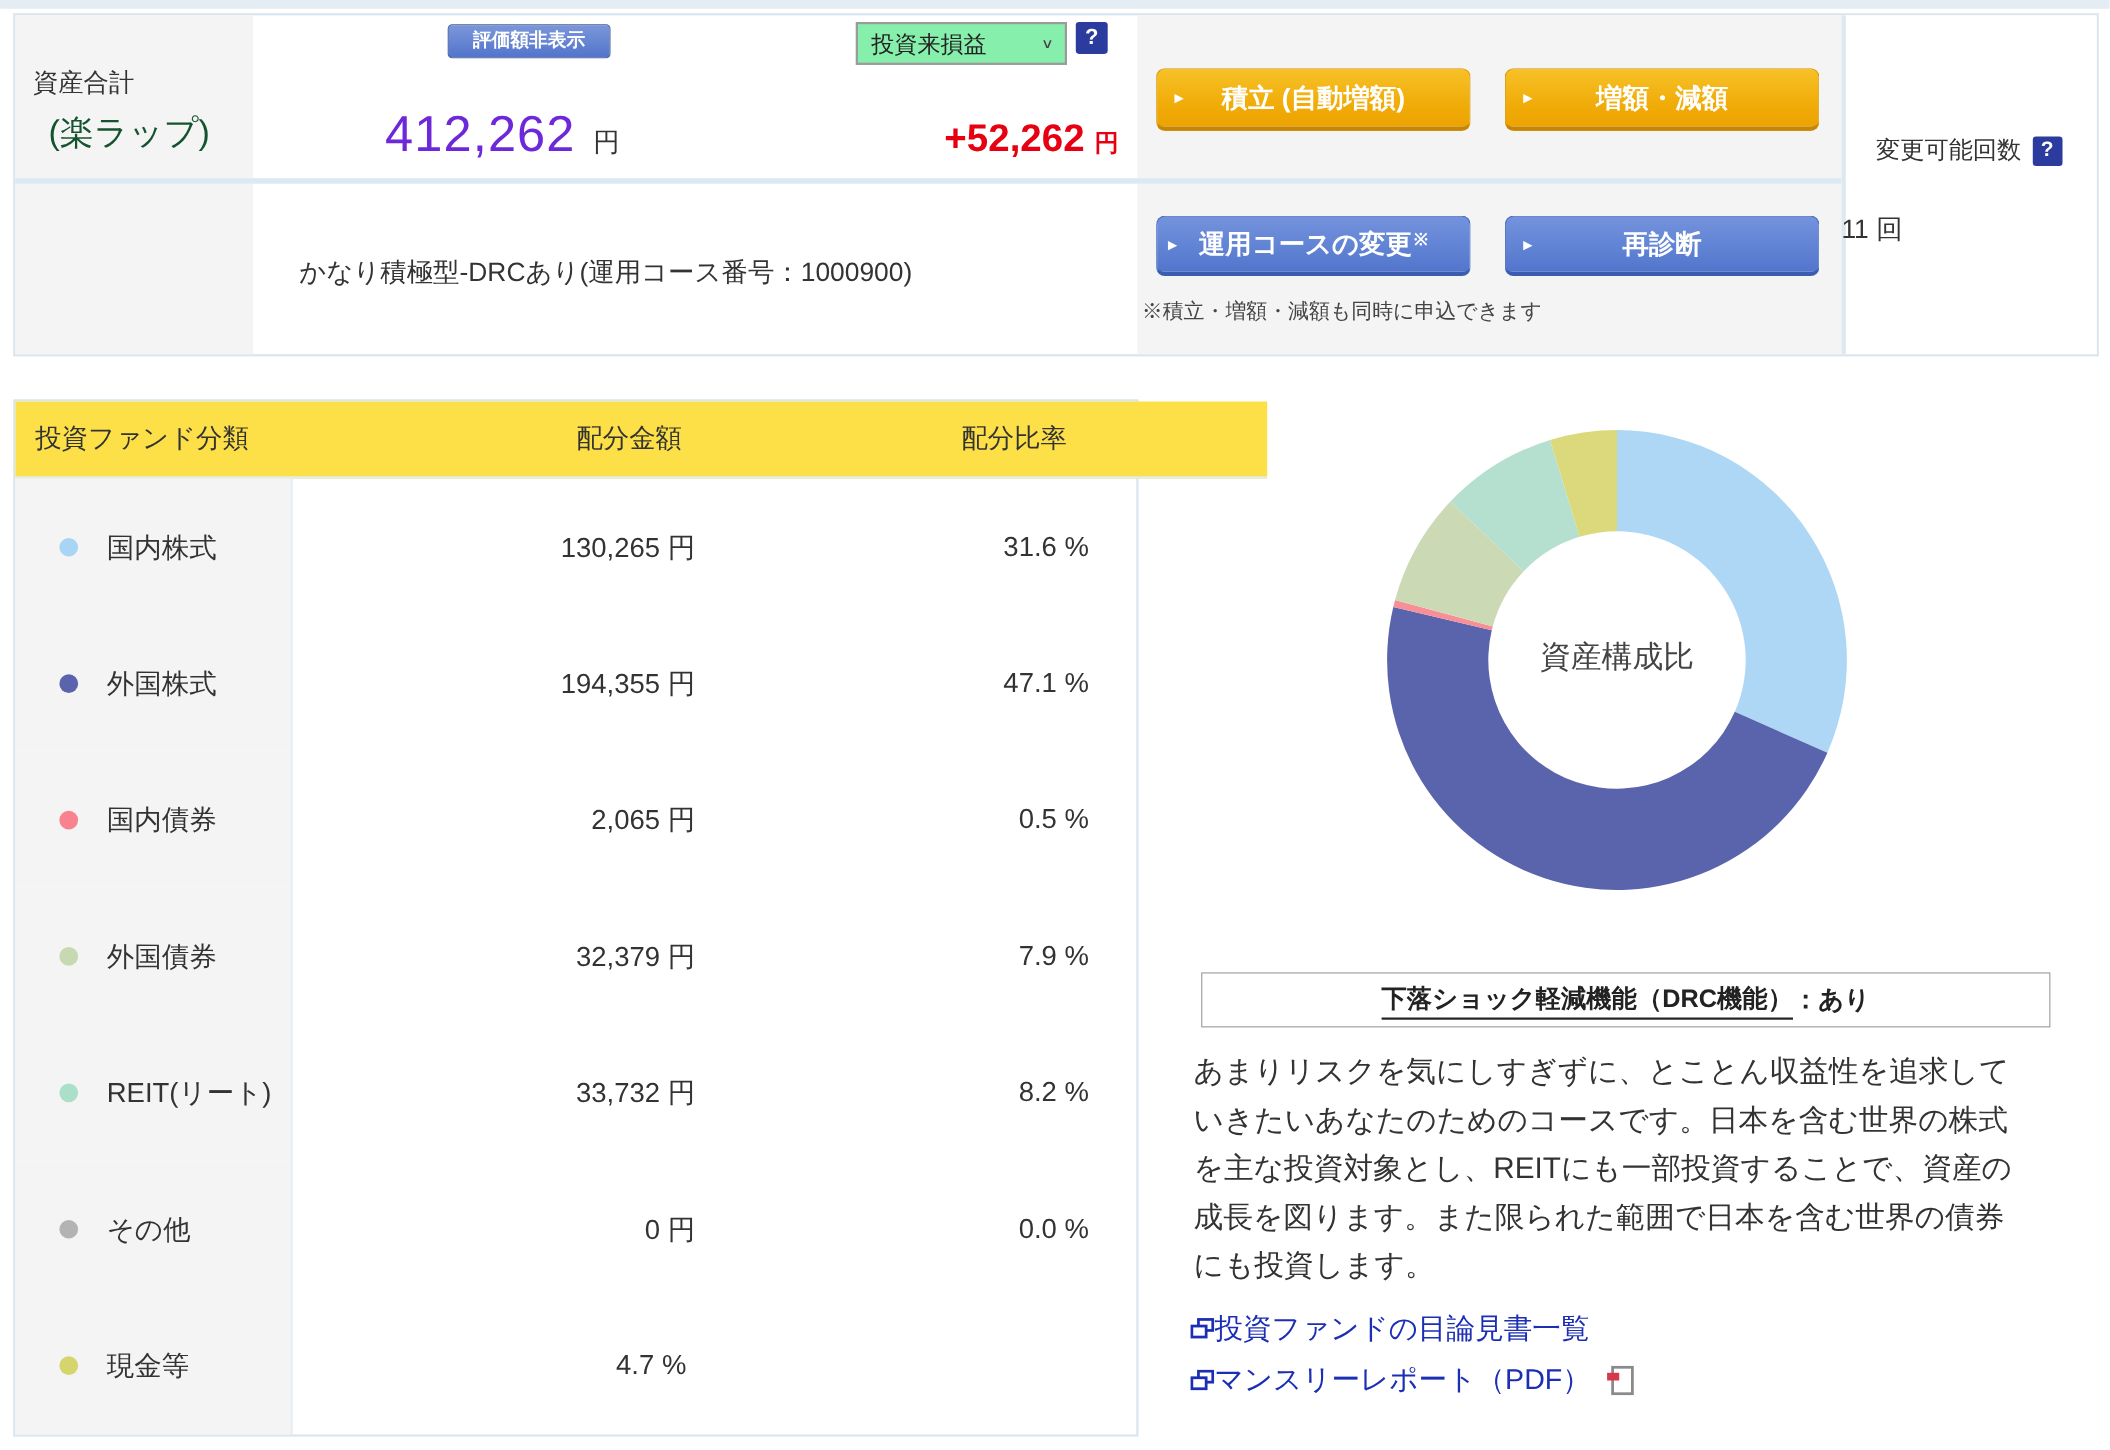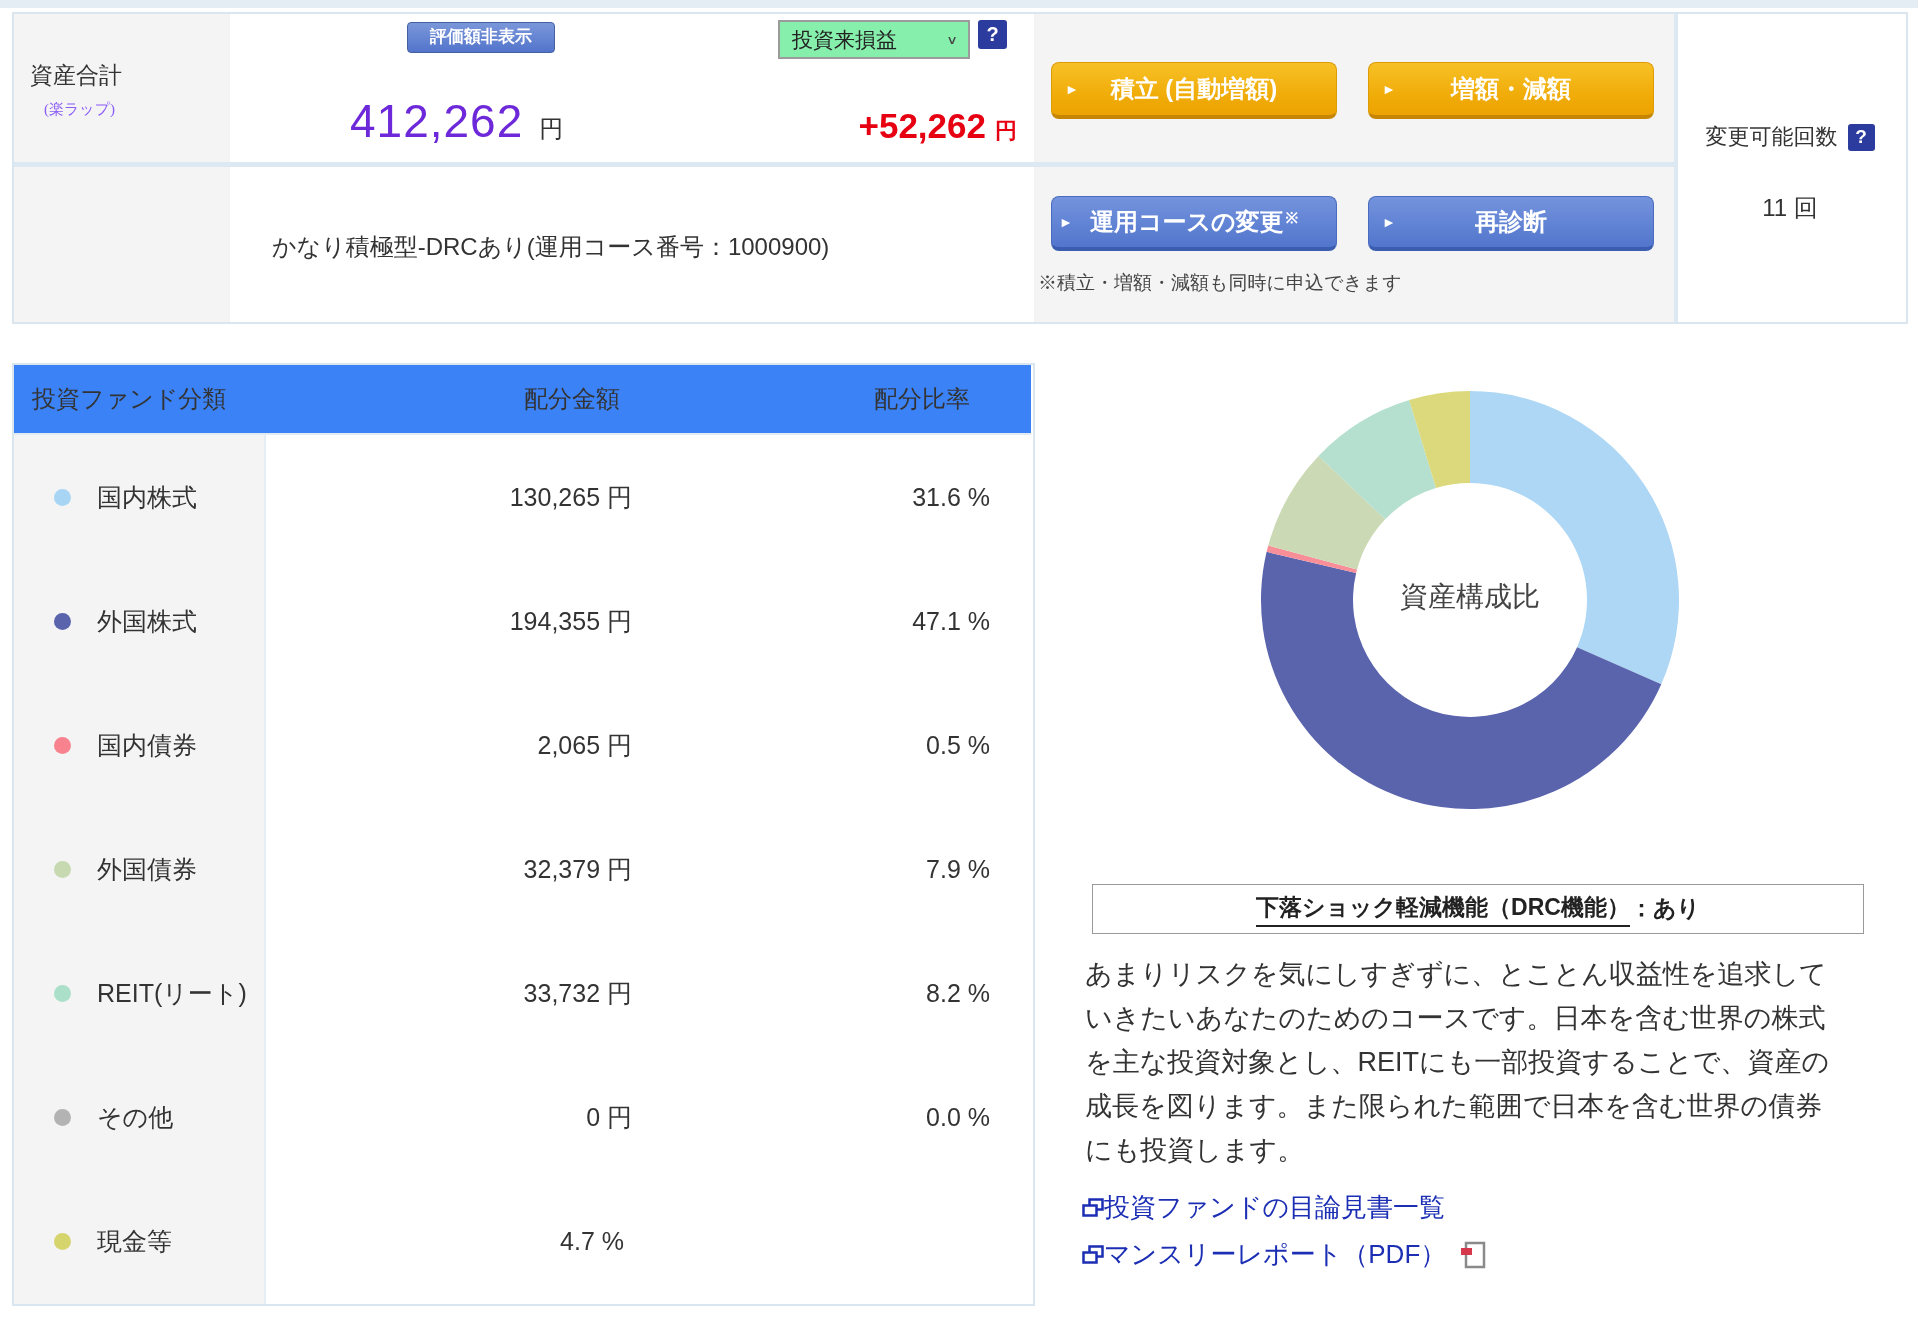--- a/index.html
+++ b/index.html
@@ -11,21 +11,21 @@
   
   .top-panel { position:absolute; left:12px; top:12px; width:1896px; height:312px; border:2px solid #d9e5ef; background:#fff; }
   .tp-label-col { position:absolute; left:0; width:216px; background:#f4f4f4; }
   .row1 { top:0; height:148px; }
   .row2 { top:153px; height:155px; }
   .tp-btn-area { position:absolute; left:1020px; width:640px; background:#f4f4f4; }
   .tp-hdivider { position:absolute; left:0; top:148px; width:1660px; height:5px; background:#dce8f2; }
   .tp-right { position:absolute; left:1660px; top:0; width:232px; height:308px; border-left:4px solid #dce8f2; background:#fff; }
 
   .asset-l1 { position:absolute; left:16px; top:46px; font-size:23px; color:#333; }
-  .asset-l2 { position:absolute; left:30px; top:86px; font-size:15px; color:#8b5cf6;font-family:Liberation Serif, serif; }
+  .asset-l2 { position:absolute; left:30px; top:86px; font-size:31px; color:#14532d; }
 
   .hide-btn { position:absolute; left:393px; top:8px; width:148px; height:31px; border-radius:4px;
     background:linear-gradient(180deg,#7b97da,#5274cb); border:1px solid #44609f; color:#fff;
     font-weight:bold; font-size:17px; text-align:center; line-height:28px; cursor:pointer; }
 
   .total-row { position:absolute; left:336px; top:80px; display:flex; align-items:baseline; gap:16px; }
   .total-num { font-size:46px; font-weight:normal; color:#6d28d9; letter-spacing:1px; }
   .total-unit { font-size:24px; color:#333; }
 
   .profit-select { position:absolute; left:764px; top:6px; width:192px; height:39px; border:2px solid #9b9b9b;
@@ -55,25 +55,25 @@
 
   .course-label { position:absolute; left:16px; top:218px; font-size:23px; color:#333; }
   .course-value { position:absolute; left:258px; top:217px; font-size:24px; color:#333; }
   .note { position:absolute; left:1024px; top:256px; font-size:19px; color:#444; }
 
   .cc-row { position:absolute; left:1660px; top:108px; width:232px; display:flex; justify-content:center;
     align-items:center; gap:10px; }
   .cc-label { font-size:22px; color:#333; }
   .cc-help { position:relative; width:27px; height:27px; background:#2c3b9e; border-radius:3px; color:#fff;
     font-weight:bold; font-size:19px; display:flex; align-items:center; justify-content:center; cursor:pointer; }
-  .cc-val { position:absolute; left:1660px; top:178px; width:232px; text-align:center; font-size:24px; color:#333; }
+  .cc-val { position:absolute; left:1660px; top:178px; width:232px; text-align:left; font-size:24px; color:#333; }
 
   
   .alloc-table { position:absolute; left:12px; top:363px; width:1023px; height:943px; border:2px solid #d9e5ef; background:#fff; }
-  .at-header { position:absolute; left:0; top:0; width:1017px; height:70px; background:#3b82f6; border-bottom:2px solid #e2ebf2; }
+  .at-header { position:absolute; left:0; top:0; width:1138px; height:70px; background:#fde047; border-bottom:2px solid #e2ebf2; }
   .at-h { position:absolute; top:0; line-height:68px; font-size:24px; color:#333; }
   .at-h1 { left:18px; }
   .at-h2 { left:408px; width:300px; text-align:center; }
   .at-h3 { left:758px; width:300px; text-align:center; }
   .at-rows { position:absolute; left:0; top:70px; width:1019px; height:869px; display:flex; flex-direction:column; }
   .at-row { flex:1; display:flex; align-items:center; }
   .at-cat { width:252px; height:100%; background:#f4f4f4; border-right:2px solid #e6eef4; display:flex; align-items:center; }
   .dot { width:17px; height:17px; border-radius:50%; margin-left:40px; flex:none; }
   .cat-label { margin-left:26px; font-size:25px; color:#333; }
   .at-amount { width:366px; text-align:right; font-size:25px; color:#333; }

